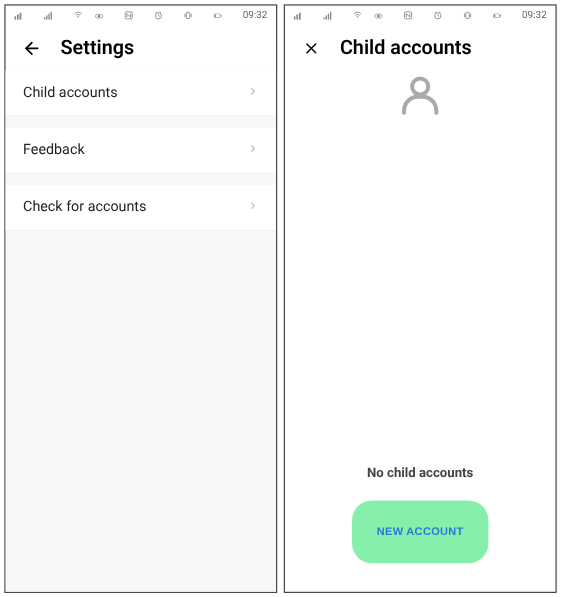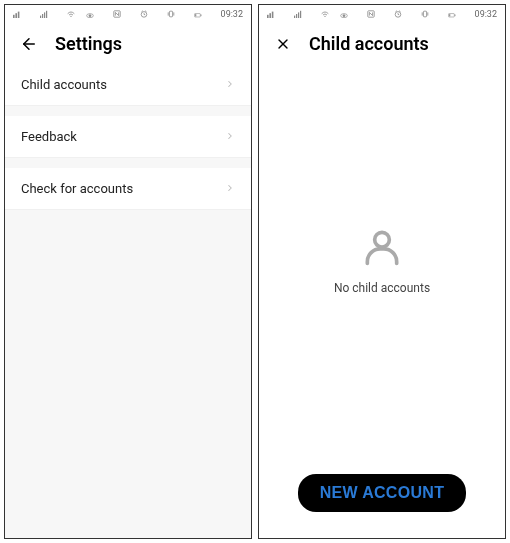--- a/index.html
+++ b/index.html
@@ -78,43 +78,44 @@
       background: #f7f7f7;
     }
     .chevron {
       color: #bbb;
     }
     .empty-state {
       flex: 1;
       display: flex;
       flex-direction: column;
       align-items: center;
-      justify-content: center;
+      justify-content: space-between;
       gap: 12px;
+      font-weight: bold;
     }
     .empty-icon {
       width: 44px;
       height: 44px;
       color: #aaa;
     }
     .empty-text {
       font-size: 12px;
       color: #444;
     }
     .bottom-area {
       padding: 18px 0 26px;
       display: flex;
       justify-content: center;
     }
     .pill-button {
-      background: #000000;
+      background: #86efac;
       border: none;
       border-radius: 18px;
-      padding: 10px 22px;
-      font-size: 16px;
+      padding: 23px 22px;
+      font-size: 10px;
       font-weight: 600;
       color: #2a7ad6;
       cursor: pointer;
       letter-spacing: 0.3px;
     }
     .screen2-body {
       flex: 1;
       display: flex;
       flex-direction: column;
     }

